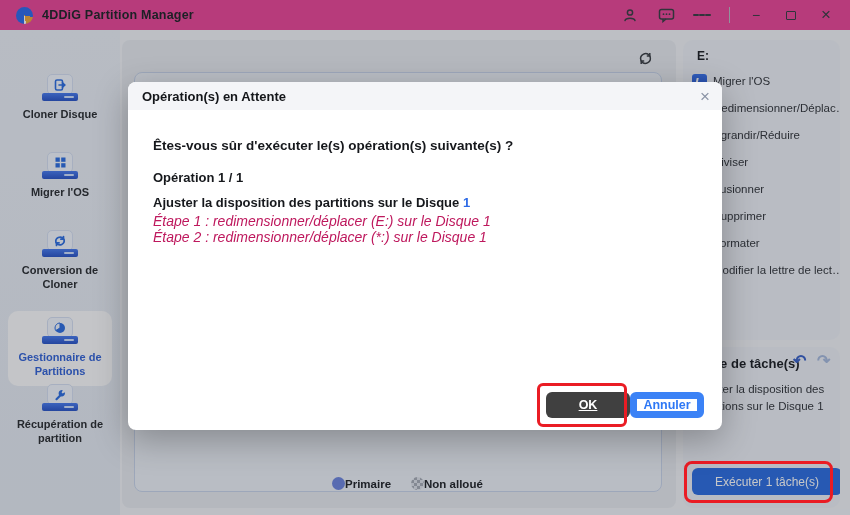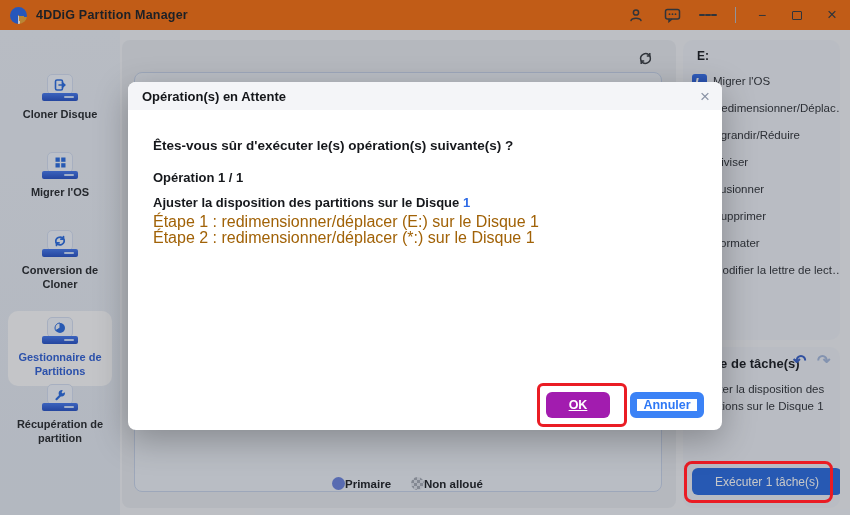--- a/index.html
+++ b/index.html
@@ -1,22 +1,22 @@
 <!DOCTYPE html>
 <html><head>
 <meta charset="utf-8">
 <style>
   * { margin:0; padding:0; box-sizing:border-box; }
   html,body { width:850px; height:515px; overflow:hidden; }
   body { font-family:"Liberation Sans", sans-serif; background:#f3f5f9; }
   .app { position:relative; width:850px; height:515px; background:#f3f5f9; overflow:hidden; }
 
   
-  .titlebar { position:absolute; left:0; top:0; width:850px; height:30px; background:#f97316;
-              display:flex; align-items:center; padding:0 10px; }
+  .titlebar { position:absolute; left:0; top:0; width:850px; height:30px; background:#ec4899;
+              display:flex; align-items:center; padding:0 16px; }
   .logo { width:17px; height:17px; border-radius:50%;
           background:conic-gradient(from 100deg, #f0a93c 0 70deg, #ffffff 70deg 85deg, #2f6ced 85deg 360deg); }
   .app-title { font-size:12.5px; font-weight:bold; color:#22252a; margin-left:9px; letter-spacing:.2px; }
   .tb-right { margin-left:auto; display:flex; align-items:center; gap:18px; }
   .tb-icon { width:18px; height:18px; display:flex; align-items:center; justify-content:center; color:#3a3f45; }
   .tb-sep { width:1px; height:16px; background:#b9bdc4; }
   .burger div { width:14px; height:2px; background:#3a3f45; margin:2px 0; border-radius:1px; }
   .win-btn { font-size:14px; color:#3a3f45; width:16px; text-align:center; }
   .max-box { width:10px; height:9px; border:1.5px solid #3a3f45; border-radius:1px; }
 
@@ -80,25 +80,25 @@
   .modal { position:absolute; left:128px; top:82px; width:594px; height:348px; z-index:30;
            background:#ffffff; border-radius:8px; box-shadow:0 10px 34px rgba(0,0,0,.28); }
   .modal-header { position:absolute; left:0; top:0; width:100%; height:28px; background:#f4f5f8;
                   border-radius:8px 8px 0 0; display:flex; align-items:center; }
   .modal-title { font-size:13px; font-weight:bold; color:#14161a; margin-left:14px; }
   .modal-close { margin-left:auto; margin-right:12px; font-size:17px; color:#8b94a6; line-height:1; }
   .m-question { position:absolute; left:25px; top:56px; font-size:13.5px; font-weight:bold; color:#16181c; }
   .m-counter  { position:absolute; left:25px; top:88px; font-size:13px; font-weight:bold; color:#16181c; }
   .m-optitle  { position:absolute; left:25px; top:113px; font-size:13px; font-weight:bold; color:#16181c; }
   .m-optitle .disk-num { color:#2e6be6; }
-  .m-step { position:absolute; left:25px; font-size:16px; color:#a16207; }
+  .m-step { position:absolute; left:25px; font-size:14px; color:#be185d;font-style:italic; }
   .m-step1 { top:131px; } .m-step2 { top:147px; }
   .btn { position:absolute; top:310px; height:26px; border-radius:6px; font-size:12.5px; font-weight:bold;
          font-family:"Liberation Sans",sans-serif; display:flex; align-items:center; justify-content:center; }
-  .ok-btn { left:418px; width:64px; background:#a21caf; color:#ffffff; border:none;text-decoration:underline; }
+  .ok-btn { left:418px; width:84px; background:#404040; color:#ffffff; border:none;text-decoration:underline; }
   .cancel-btn { left:502px; width:74px; background:#ffffff; color:#2e78f5; border:7px solid #3b82f6; }
   .ok-red { left:409px; top:301px; width:90px; height:44px; border-radius:6px; }
   svg { display:block; }
 </style>
 </head>
 <body>
 
 <div class="app">
 
   <div class="titlebar">

